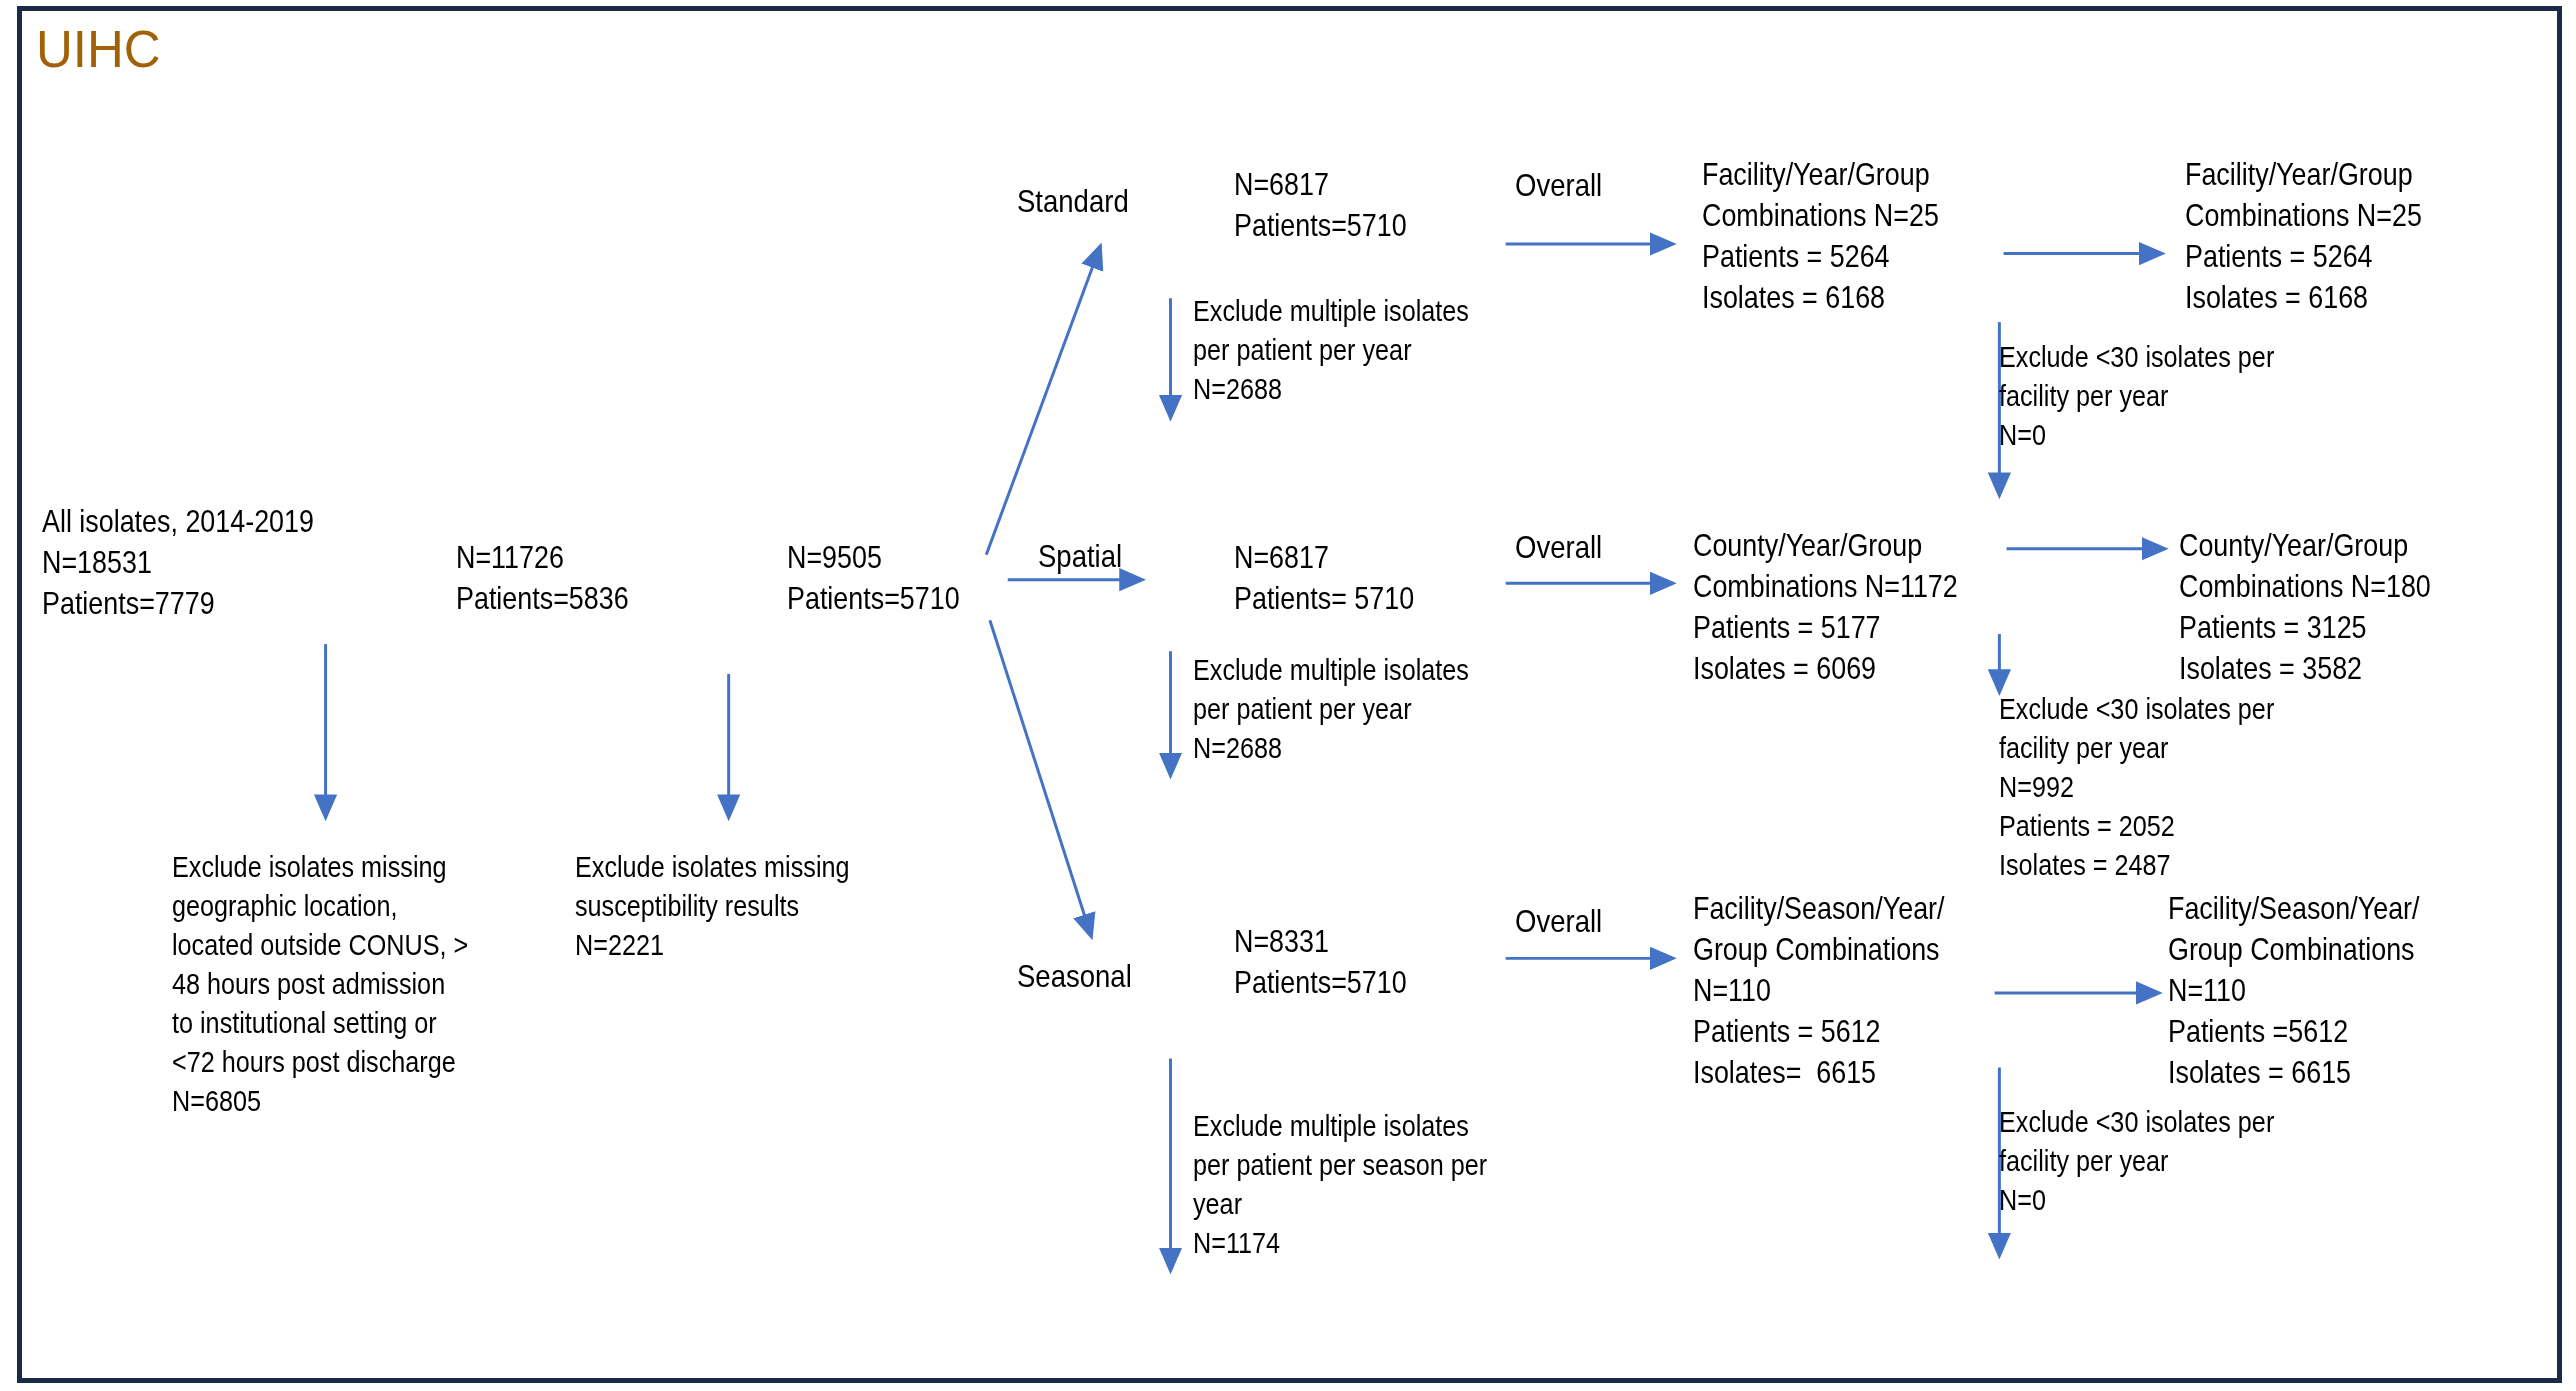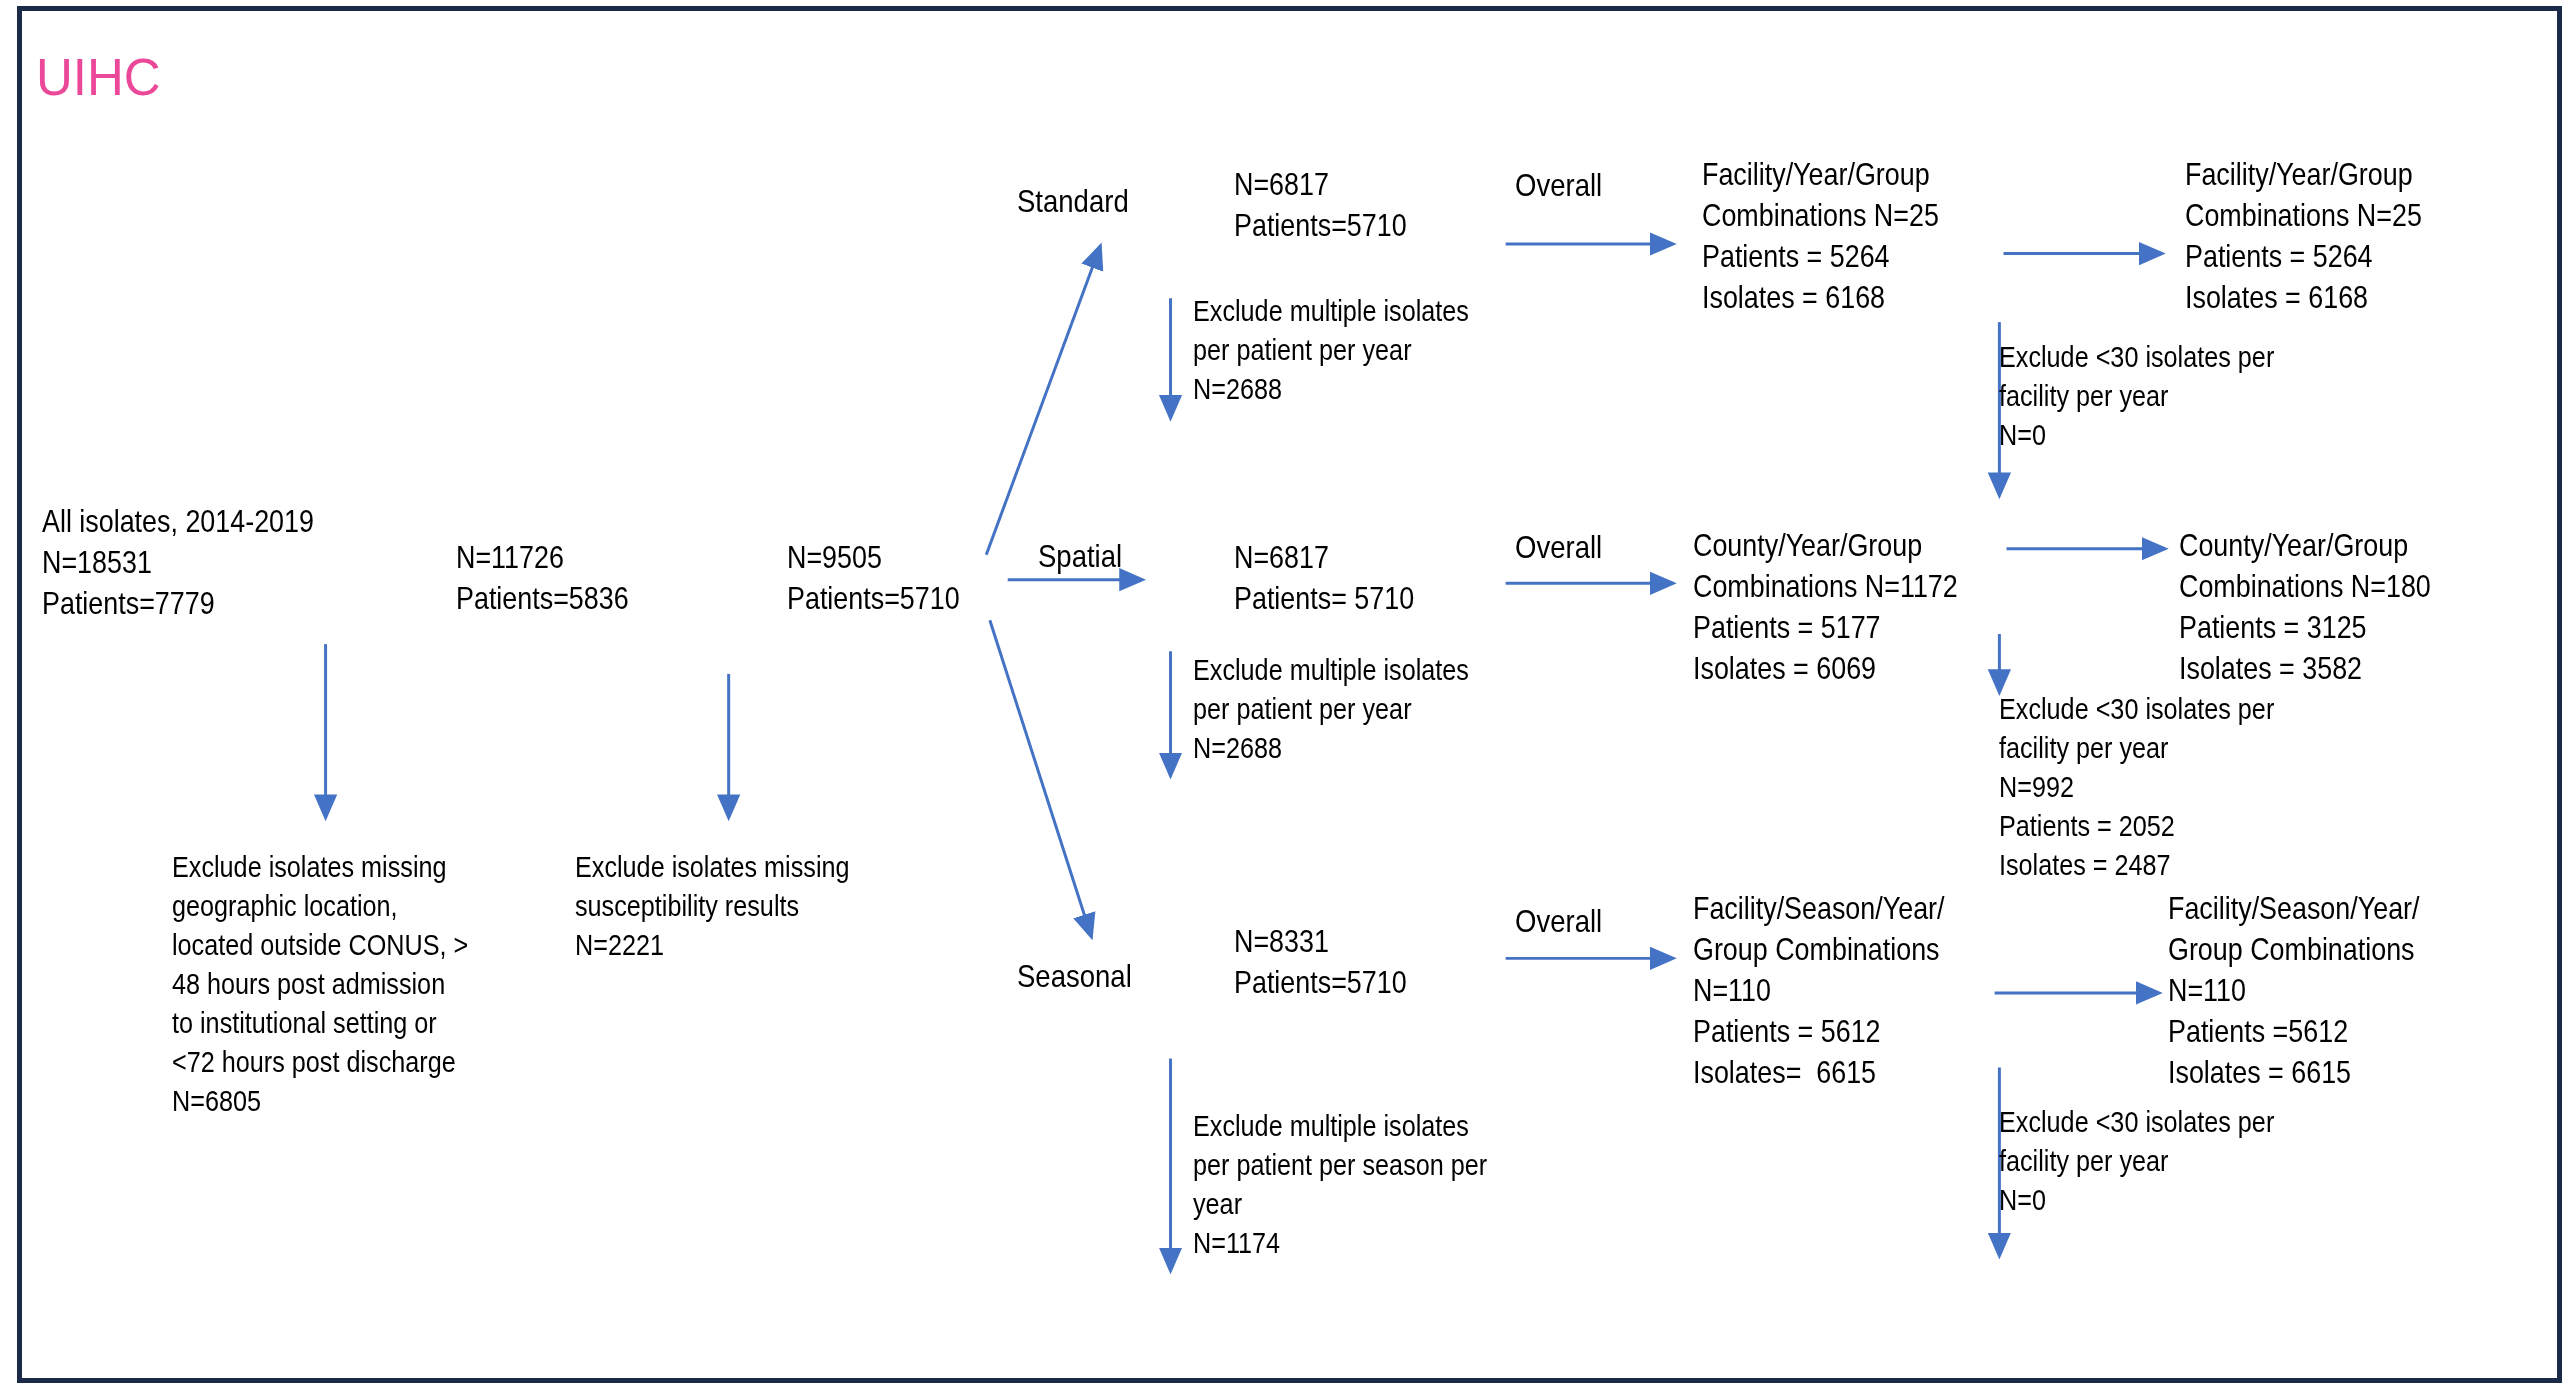--- a/index.html
+++ b/index.html
@@ -15,24 +15,23 @@
     position:absolute;left:16.7px;top:6px;
     width:2545px;height:1377px;
     border:5.4px solid #1b2a47;
     box-sizing:border-box;
     background:#fff;
   }
   .title{
     position:absolute;
     font-size:51px;
     line-height:1.05;
-    color:#ec4899;
+    color:#a16207;
     letter-spacing:0px;
     white-space:nowrap;
-    margin-top:28px;
   }
   .node{
     position:absolute;
     font-size:32px;
     line-height:1.285;
     color:#000;
     white-space:pre;
     transform:scaleX(0.84);
     transform-origin:left top;
   }

